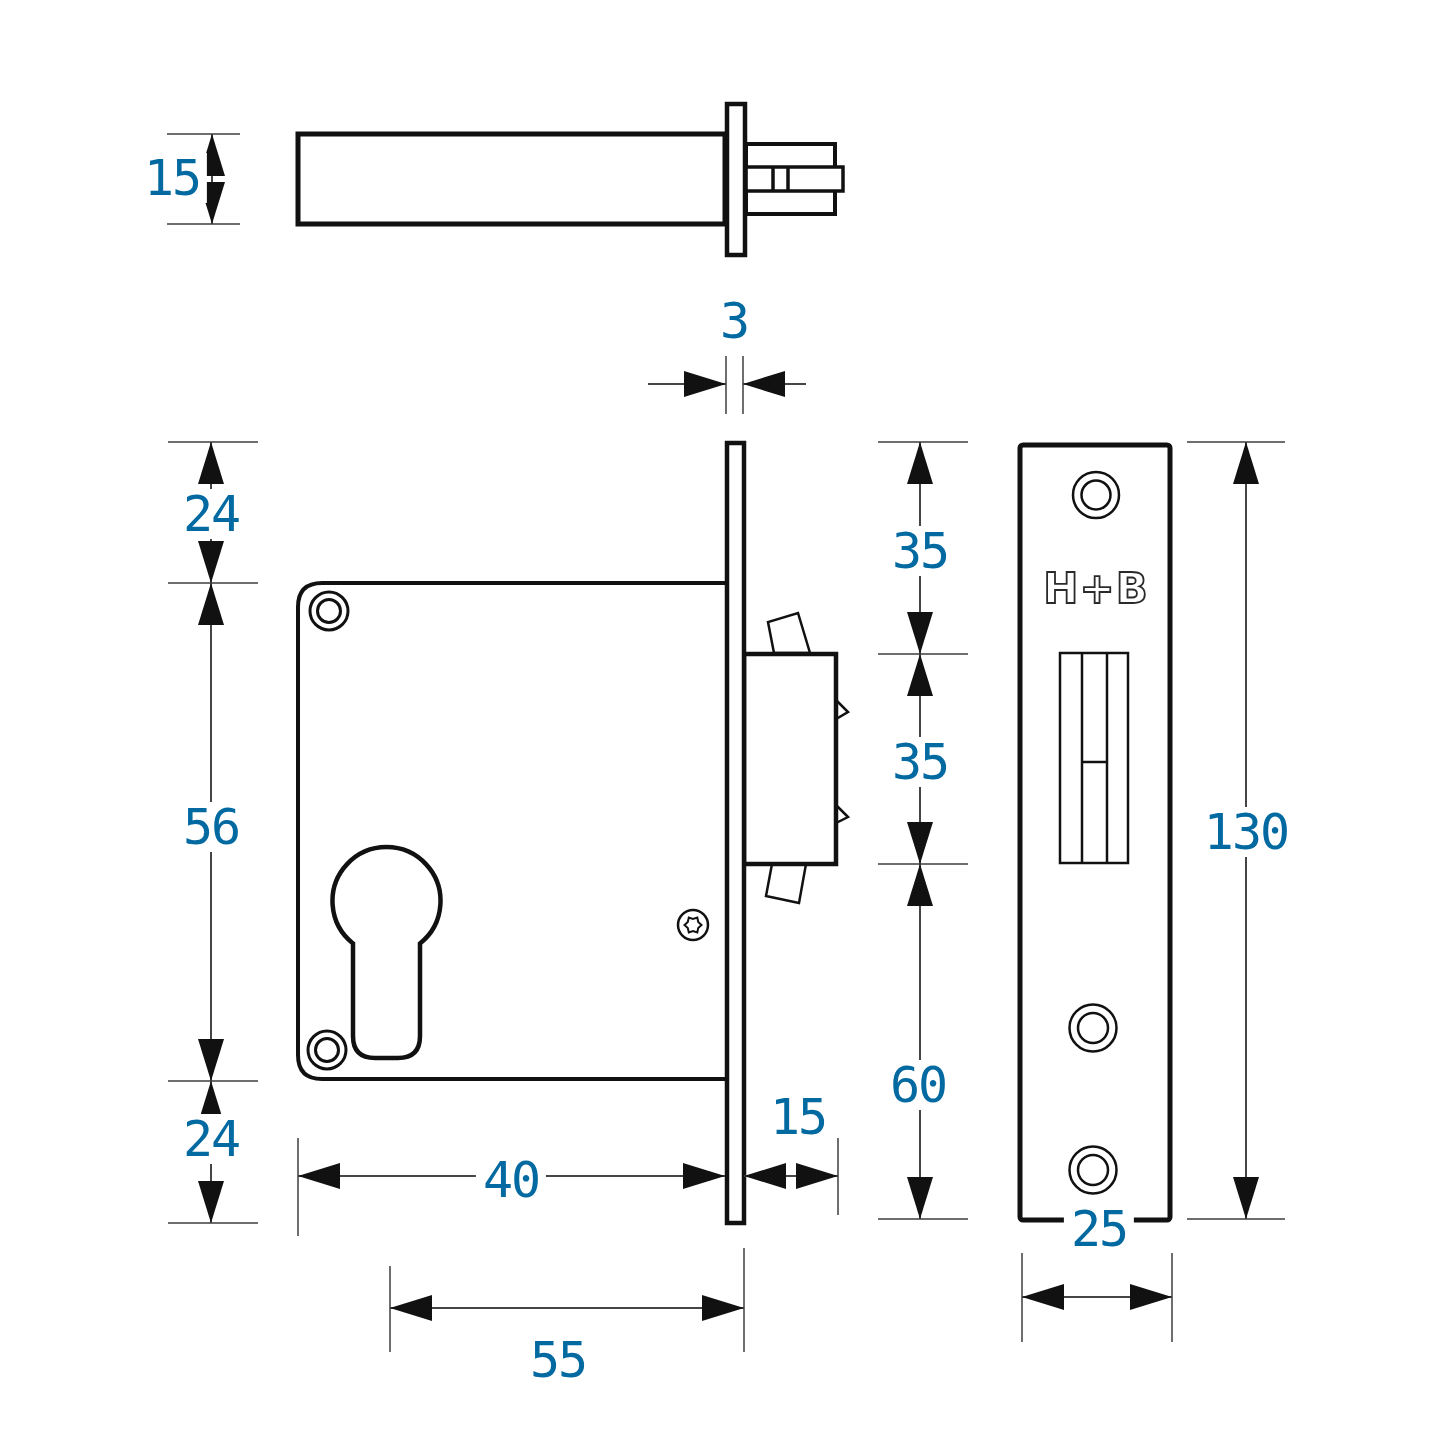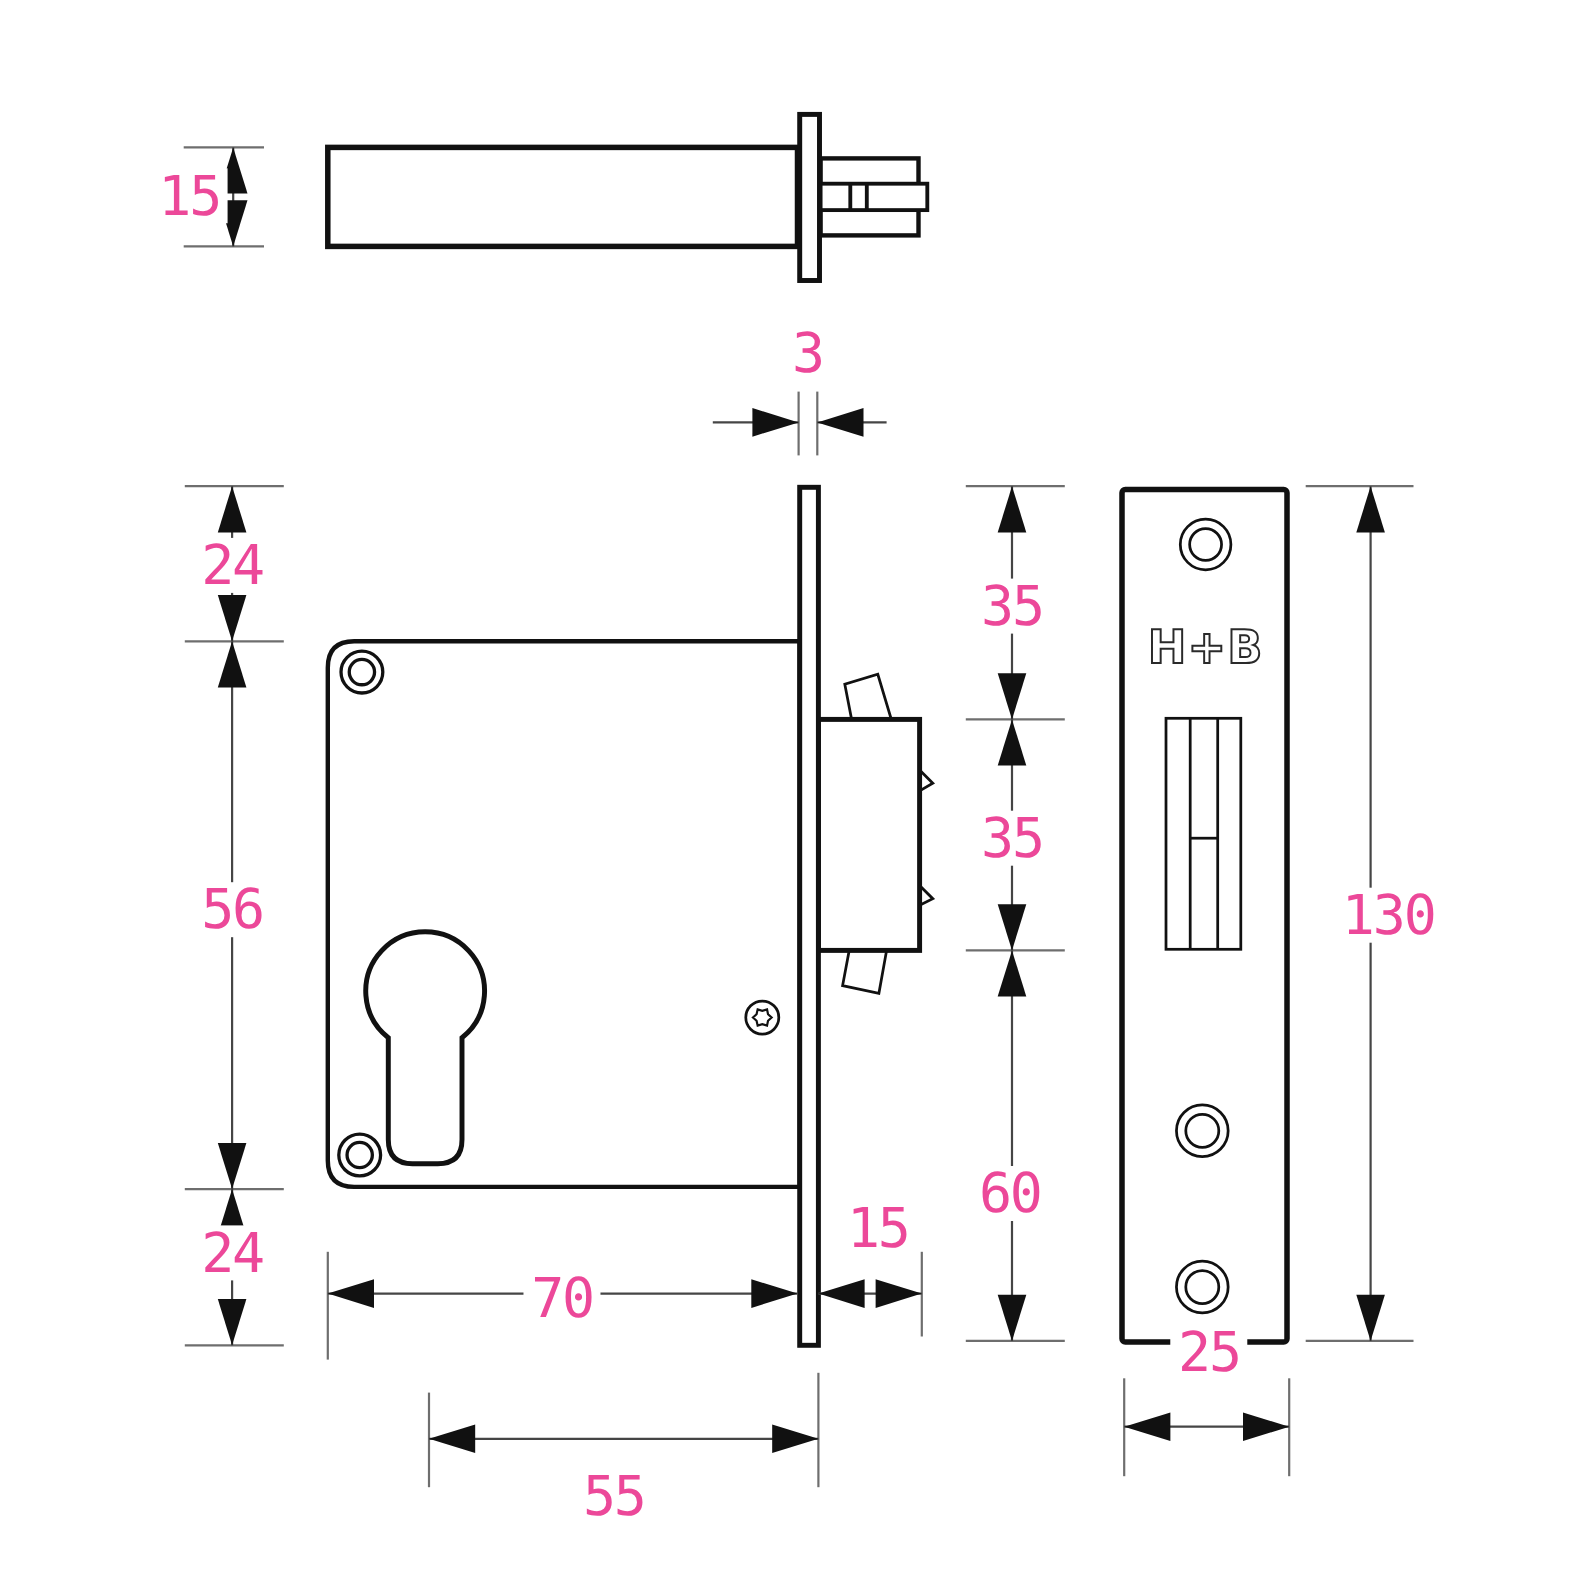--- a/index.html
+++ b/index.html
@@ -4,21 +4,21 @@
 <style>
   html,body{margin:0;padding:0;background:#ffffff;}
   .canvas{
     position:relative;width:1445px;height:1445px;background:#ffffff;overflow:hidden;
     font-family:"DejaVu Sans Mono", monospace;
   }
   .canvas svg{position:absolute;left:0;top:0;}
   .dim-label{
     position:absolute;transform:translate(-50%,-50%);
     font-family:"DejaVu Sans Mono", monospace;
-    font-size:50px;line-height:1;color:#ec4899;background:#ffffff;
+    font-size:50px;line-height:1;color:#0369a1;background:#ffffff;
     padding:0 7px;white-space:nowrap;letter-spacing:-2px;
   }
 </style>
 </head>
 <body>
 
 <div class="canvas">
 
 <svg width="1445" height="1445" viewBox="0 0 1445 1445">
 
@@ -149,19 +149,19 @@
 </svg>
 
 <div class="dim-label" style="left:172px;top:178px;">15</div>
 <div class="dim-label" style="left:734px;top:321px;">3</div>
 <div class="dim-label" style="left:211px;top:514px;">24</div>
 <div class="dim-label" style="left:211px;top:827px;">56</div>
 <div class="dim-label" style="left:211px;top:1139px;">24</div>
 <div class="dim-label" style="left:920px;top:551px;">35</div>
 <div class="dim-label" style="left:920px;top:762px;">35</div>
 <div class="dim-label" style="left:918px;top:1041px;margin-top:44px;">60</div>
-<div class="dim-label" style="left:1246px;top:832px;margin-left:16px;">130</div>
-<div class="dim-label" style="left:511px;top:1180px;">70</div>
+<div class="dim-label" style="left:1246px;top:832px;">130</div>
+<div class="dim-label" style="left:511px;top:1180px;">40</div>
 <div class="dim-label" style="left:798px;top:1117px;">15</div>
 <div class="dim-label" style="left:558px;top:1360px;">55</div>
 <div class="dim-label" style="left:1099px;top:1229px;">25</div>
 
 </div>
 
 </body></html>

